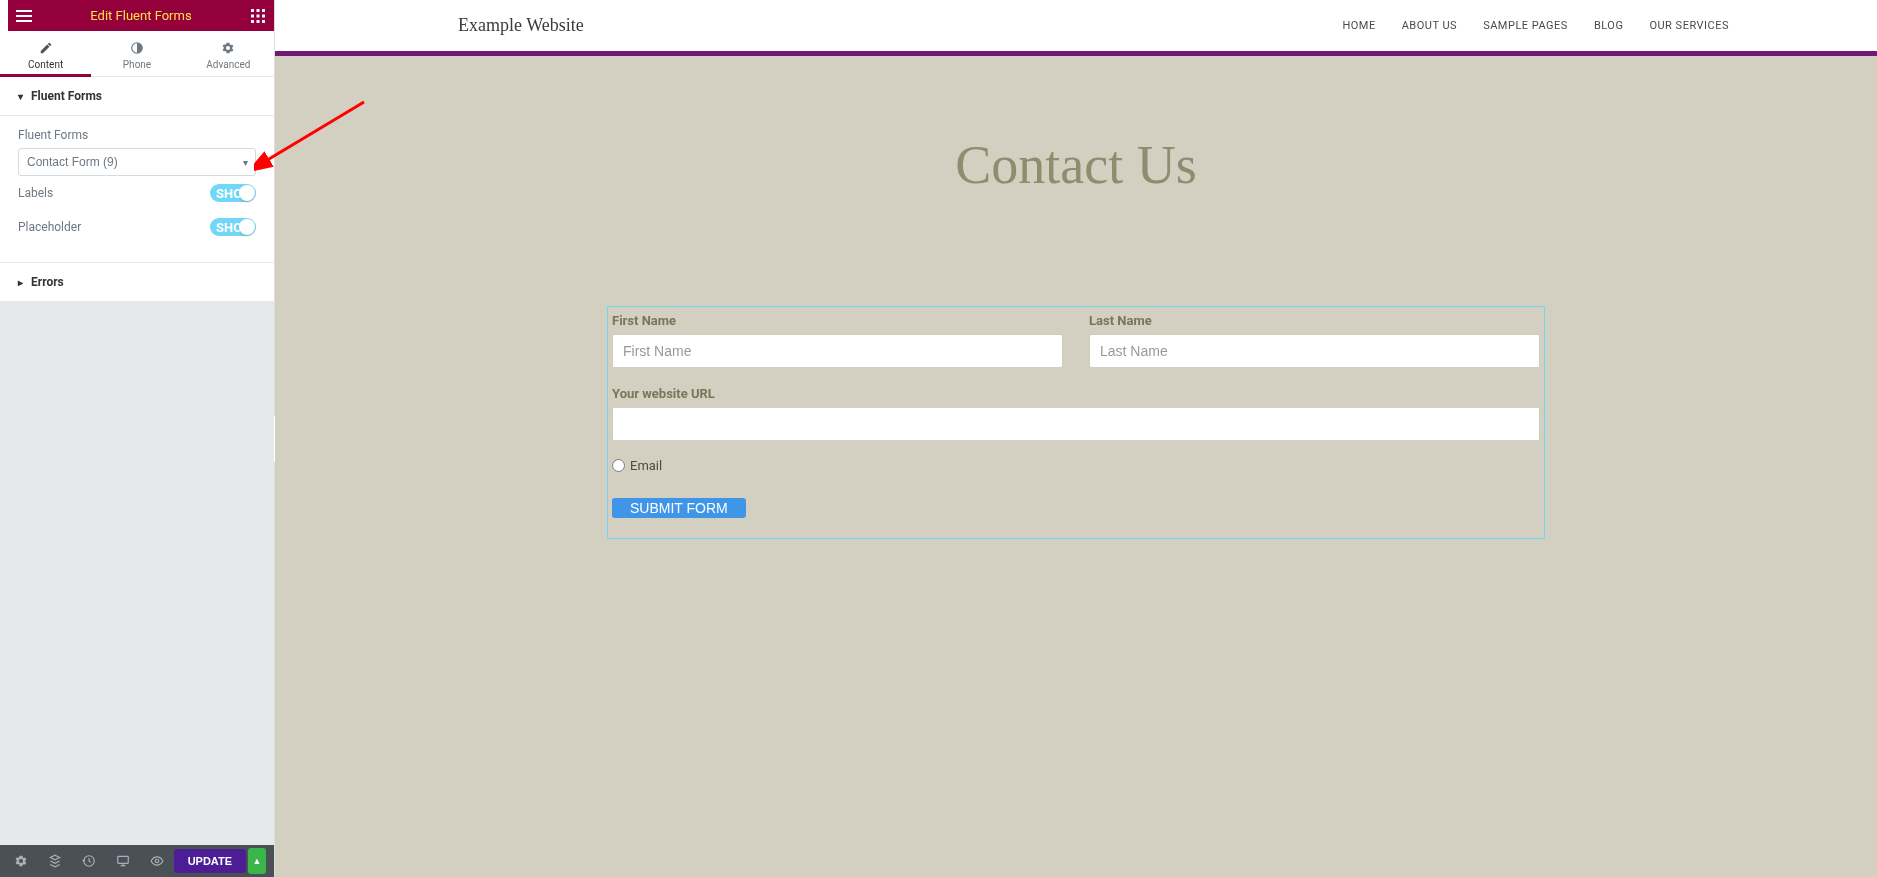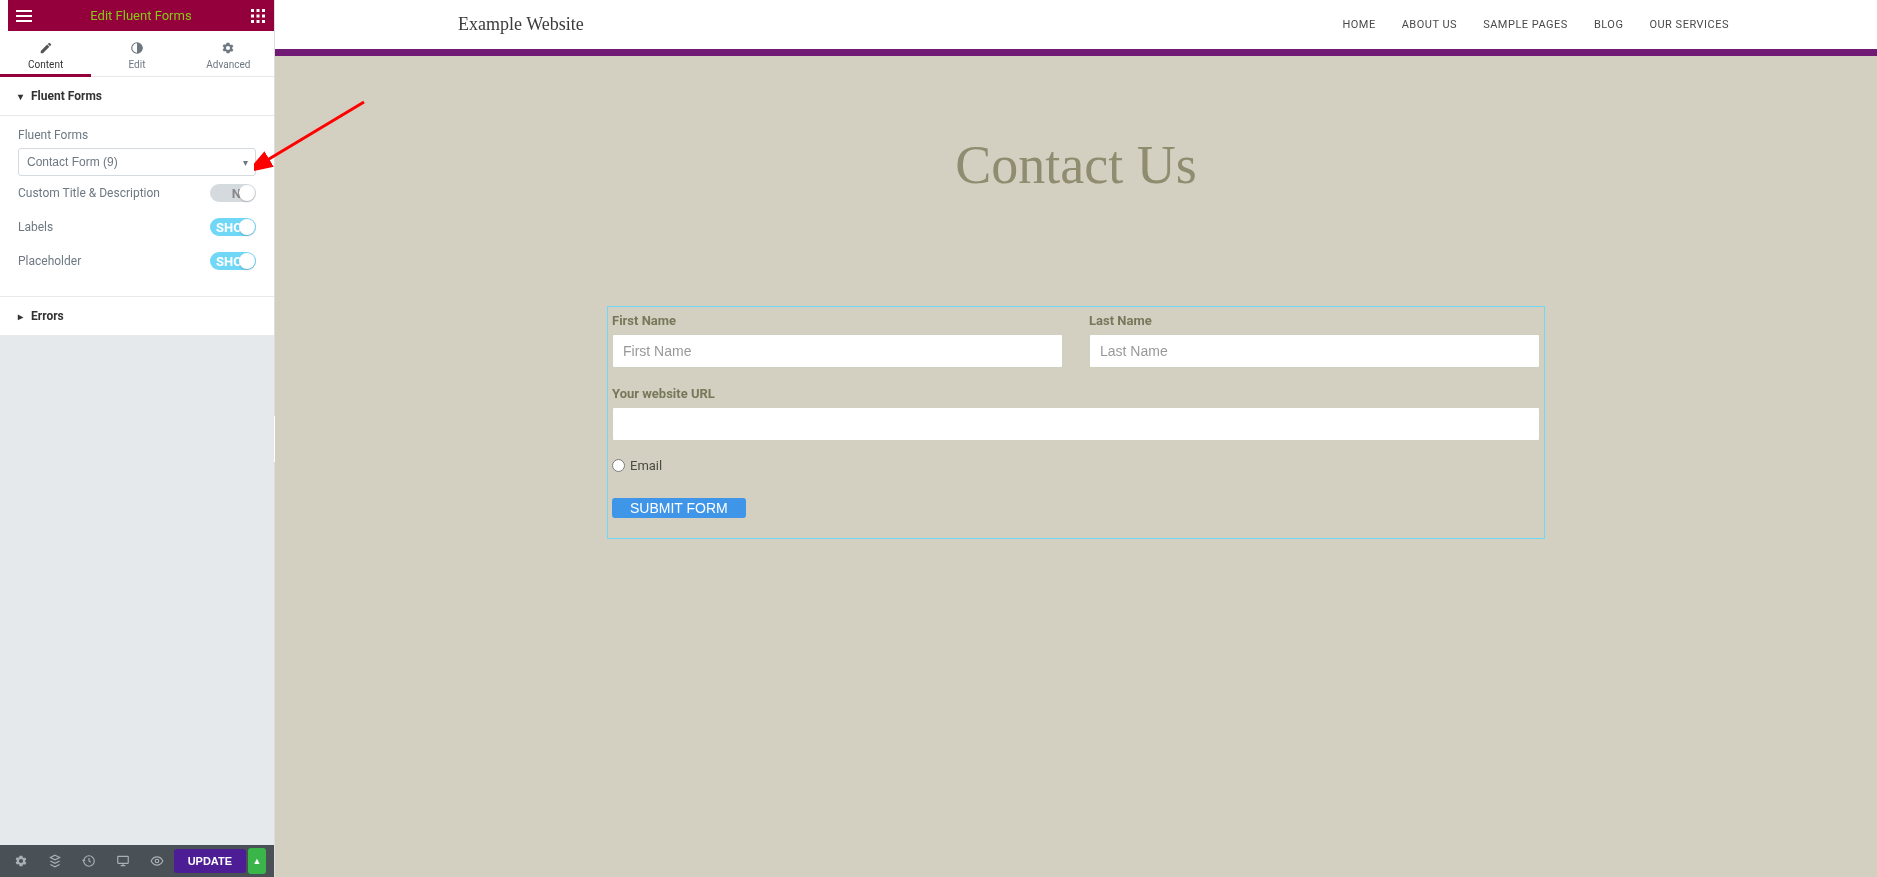--- a/index.html
+++ b/index.html
@@ -1,21 +1,21 @@
 <!DOCTYPE html>
 <html><head>
 <meta charset="utf-8">
 <style>
 * { box-sizing: border-box; margin: 0; padding: 0; }
 body { font-family: -apple-system, BlinkMacSystemFont, "Segoe UI", Roboto, Helvetica, Arial, sans-serif; font-size: 13px; color: #333; background: #e5e5e5; overflow: hidden; }
 .app { display: flex; height: 100vh; width: 100vw; }
 
 
 .sidebar { width: 275px; background: #fff; display: flex; flex-direction: column; border-right: 1px solid #ddd; position: relative; }
-.sidebar-header { background: #93003c; color: #84cc16; height: 31px; display: flex; align-items: center; justify-content: space-between; padding: 0 8px; margin-left: 8px; }
+.sidebar-header { background: #93003c; color: #fde047; height: 31px; display: flex; align-items: center; justify-content: space-between; padding: 0 8px; margin-left: 8px; }
 .sidebar-header .title { font-size: 13px; font-weight: 400; flex: 1; text-align: center; }
 .hamburger, .grid-icon { width: 16px; height: 16px; display: flex; align-items: center; justify-content: center; cursor: pointer; }
 
 .tabs { display: flex; background: #fff; border-bottom: 1px solid #e6e9ec; }
 .tab { flex: 1; text-align: center; padding: 10px 0 6px; cursor: pointer; color: #6d7882; font-size: 10px; position: relative; }
 .tab.active { color: #333; }
 .tab.active::after { content: ""; position: absolute; bottom: -1px; left: 0; right: 0; height: 3px; background: #93003c; }
 .tab svg, .tab .ico { display: block; margin: 0 auto 4px; }
 
 .section-header { padding: 12px 18px; font-size: 12px; font-weight: 700; color: #333; background: #fff; border-bottom: 1px solid #e6e9ec; cursor: pointer; display: flex; align-items: center; }
@@ -42,21 +42,21 @@
 .sidebar-footer { height: 32px; background: #495157; display: flex; align-items: center; padding: 0 4px; }
 .sidebar-footer .fi { width: 34px; height: 32px; display: flex; align-items: center; justify-content: center; color: #aab0b6; cursor: pointer; font-size: 13px; }
 .update-btn { background: #4c1d95; color: #fff; border: none; padding: 6px 14px; font-size: 11px; font-weight: 700; border-radius: 3px; cursor: pointer; margin-left: auto; text-align: center; }
 .update-caret { background: #39b54a; color: #fff; width: 18px; height: 26px; display: flex; align-items: center; justify-content: center; border-radius: 3px; margin-left: 2px; margin-right: 4px; cursor: pointer; font-size: 9px; }
 
 
 .collapse-handle { position: absolute; right: -14px; top: 50%; transform: translateY(-50%); width: 14px; height: 48px; background: #fff; border: 1px solid #ddd; border-left: none; border-radius: 0 4px 4px 0; display: flex; align-items: center; justify-content: center; cursor: pointer; font-size: 10px; color: #999; }
 
 
 .preview { flex: 1; background: #d3d0c2; position: relative; overflow: auto; }
-.site-header { height: 56px; background: #fff; display: flex; align-items: center; padding: 0 28px; border-bottom: 7px solid #701a75; }
+.site-header { height: 56px; background: #fff; display: flex; align-items: center; padding: 0 28px; border-bottom: 5px solid #701a75; }
 .site-title { font-family: "Times New Roman", serif; font-size: 18px; color: #3c3c3c; margin-left: 155px; }
 .site-nav { margin-left: auto; display: flex; gap: 26px; margin-right: 120px; }
 .site-nav a { font-size: 11px; color: #4a4a4a; text-decoration: none; letter-spacing: 0.5px; }
 
 .page-title { font-family: "Times New Roman", serif; font-size: 54px; color: #8f8c6f; text-align: center; margin: 78px 0 110px; font-weight: 400; }
 
 .form-widget { width: 938px; margin: 0 auto 60px; border: 1px solid #71d7f7; padding: 6px 2px 20px; }
 .form-row { display: flex; gap: 26px; padding: 0 2px 18px; }
 .form-col { flex: 1; }
 .form-label { font-size: 13px; font-weight: 700; color: #777759; margin-bottom: 6px; display: block; }
@@ -102,21 +102,21 @@
         <svg width="14" height="14" viewBox="0 0 24 24">
             <path d="M3 17.25V21h3.75L17.81 9.94l-3.75-3.75L3 17.25zM20.71 7.04a1 1 0 000-1.41l-2.34-2.34a1 1 0 00-1.41 0l-1.83 1.83 3.75 3.75 1.83-1.83z" fill="#555"></path>
           </svg>
         <span>Content</span>
       </div>
       <div class="tab">
         <svg width="14" height="14" viewBox="0 0 24 24">
             <circle cx="12" cy="12" r="9" fill="none" stroke="#6d7882" stroke-width="2"></circle>
             <path d="M12 3a9 9 0 010 18z" fill="#6d7882"></path>
           </svg>
-        <span>Edit</span>
+        <span>Phone</span>
       </div>
       <div class="tab">
         <svg width="14" height="14" viewBox="0 0 24 24">
             <path d="M19.14 12.94a7.49 7.49 0 000-1.88l2.03-1.58-2-3.46-2.39.96a7.43 7.43 0 00-1.63-.94L14.5 3h-5l-.65 2.54c-.58.24-1.12.55-1.63.94l-2.39-.96-2 3.46 2.03 1.58a7.49 7.49 0 000 1.88L2.83 14.5l2 3.46 2.39-.96c.51.39 1.05.7 1.63.94L9.5 21h5l.65-2.54c.58-.24 1.12-.55 1.63-.94l2.39.96 2-3.46-2.03-1.58zM12 15.5A3.5 3.5 0 1112 8.5a3.5 3.5 0 010 7z" fill="#6d7882"></path>
           </svg>
         <span>Advanced</span>
       </div>
     </div>
 
     <div class="section-header">
@@ -125,27 +125,20 @@
     </div>
 
     <div class="controls">
       <label class="control-label">Fluent Forms</label>
       <div class="select-wrap">
         <select class="select">
           <option>Contact Form (9)</option>
         </select>
       </div>
 
-      <div class="toggle-row">
-        <span class="lbl">Custom Title &amp; Description</span>
-        <div class="switch off">
-          <span class="sw-label">NO</span>
-          <div class="knob" style="left:29px"></div>
-        </div>
-      </div>
 
       <div class="toggle-row">
         <span class="lbl">Labels</span>
         <div class="switch on">
           <span class="sw-label">SHOW</span>
           <div class="knob"></div>
         </div>
       </div>
 
       <div class="toggle-row">

